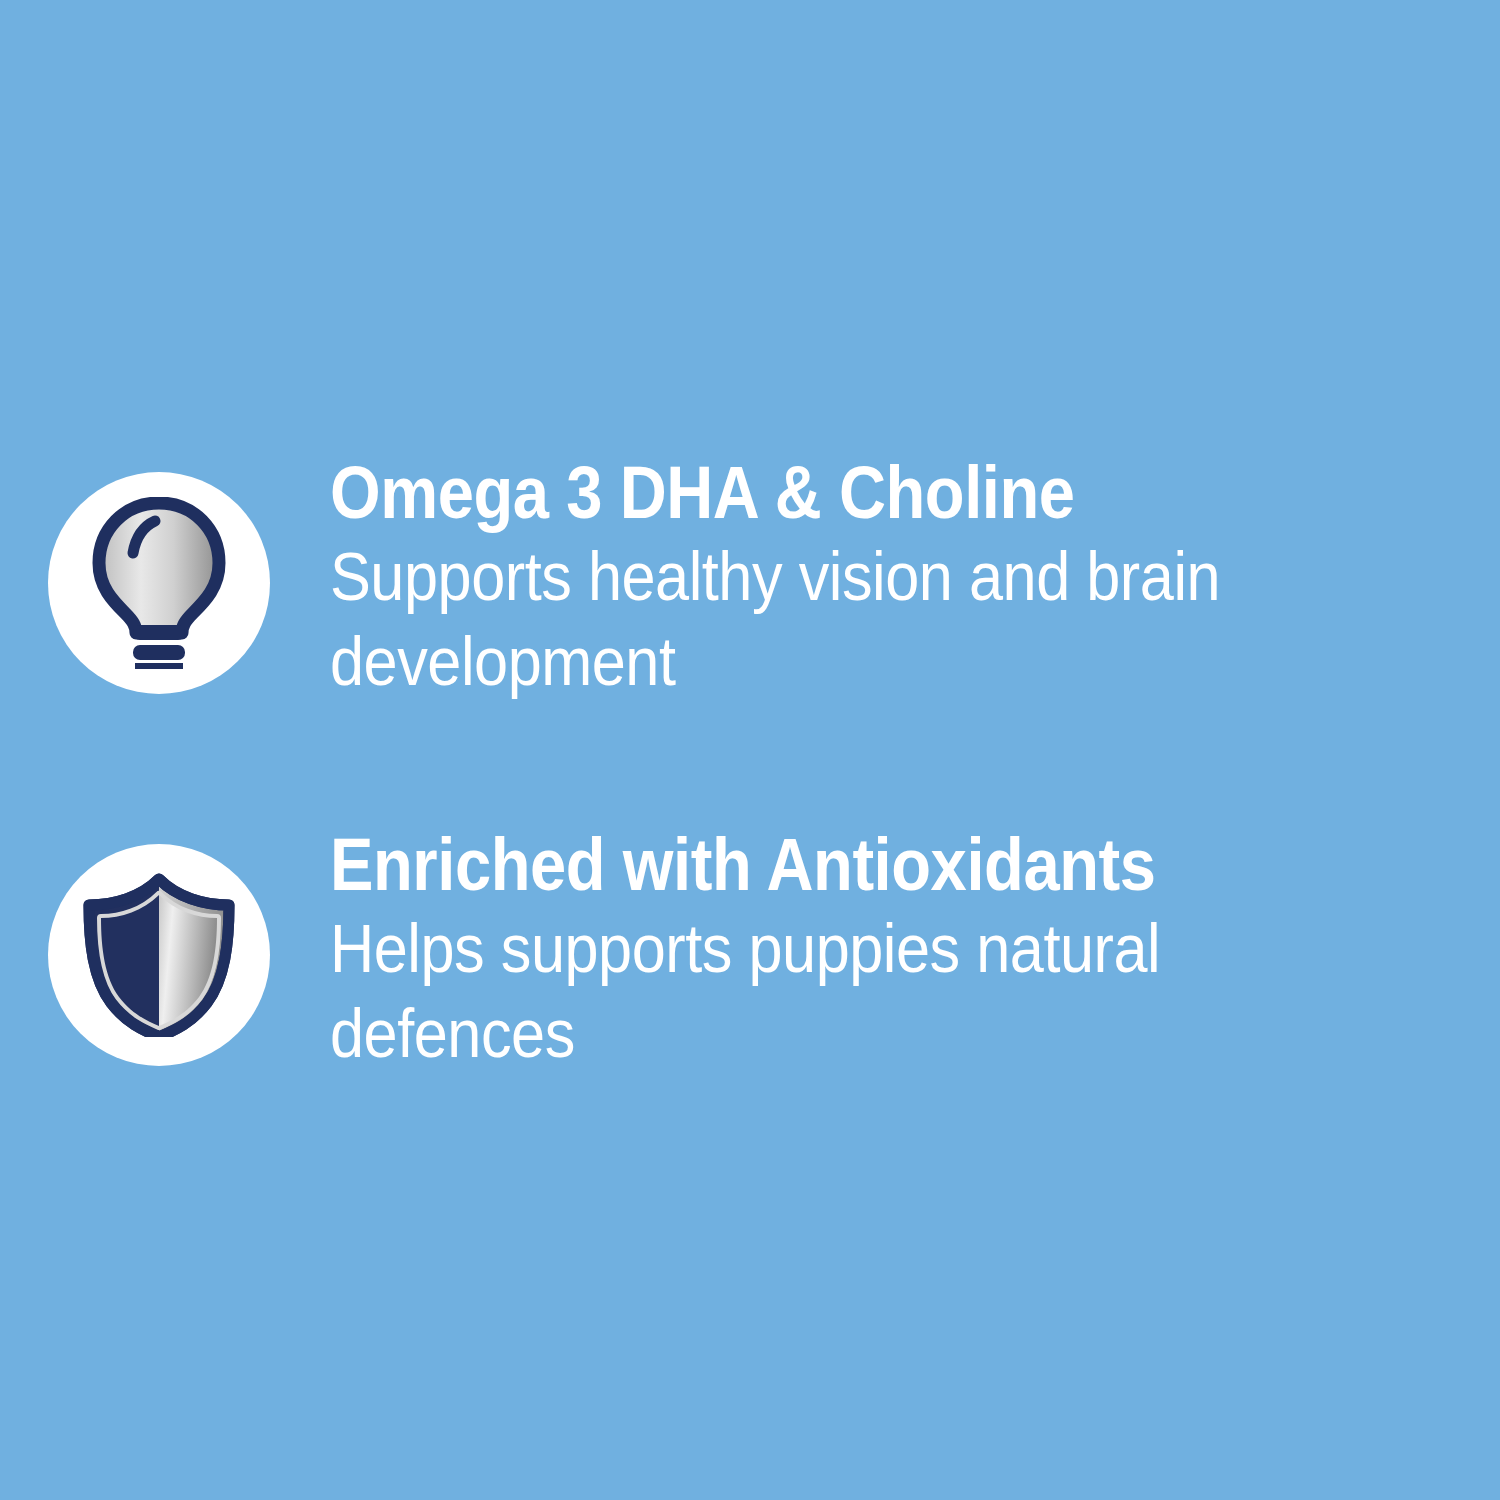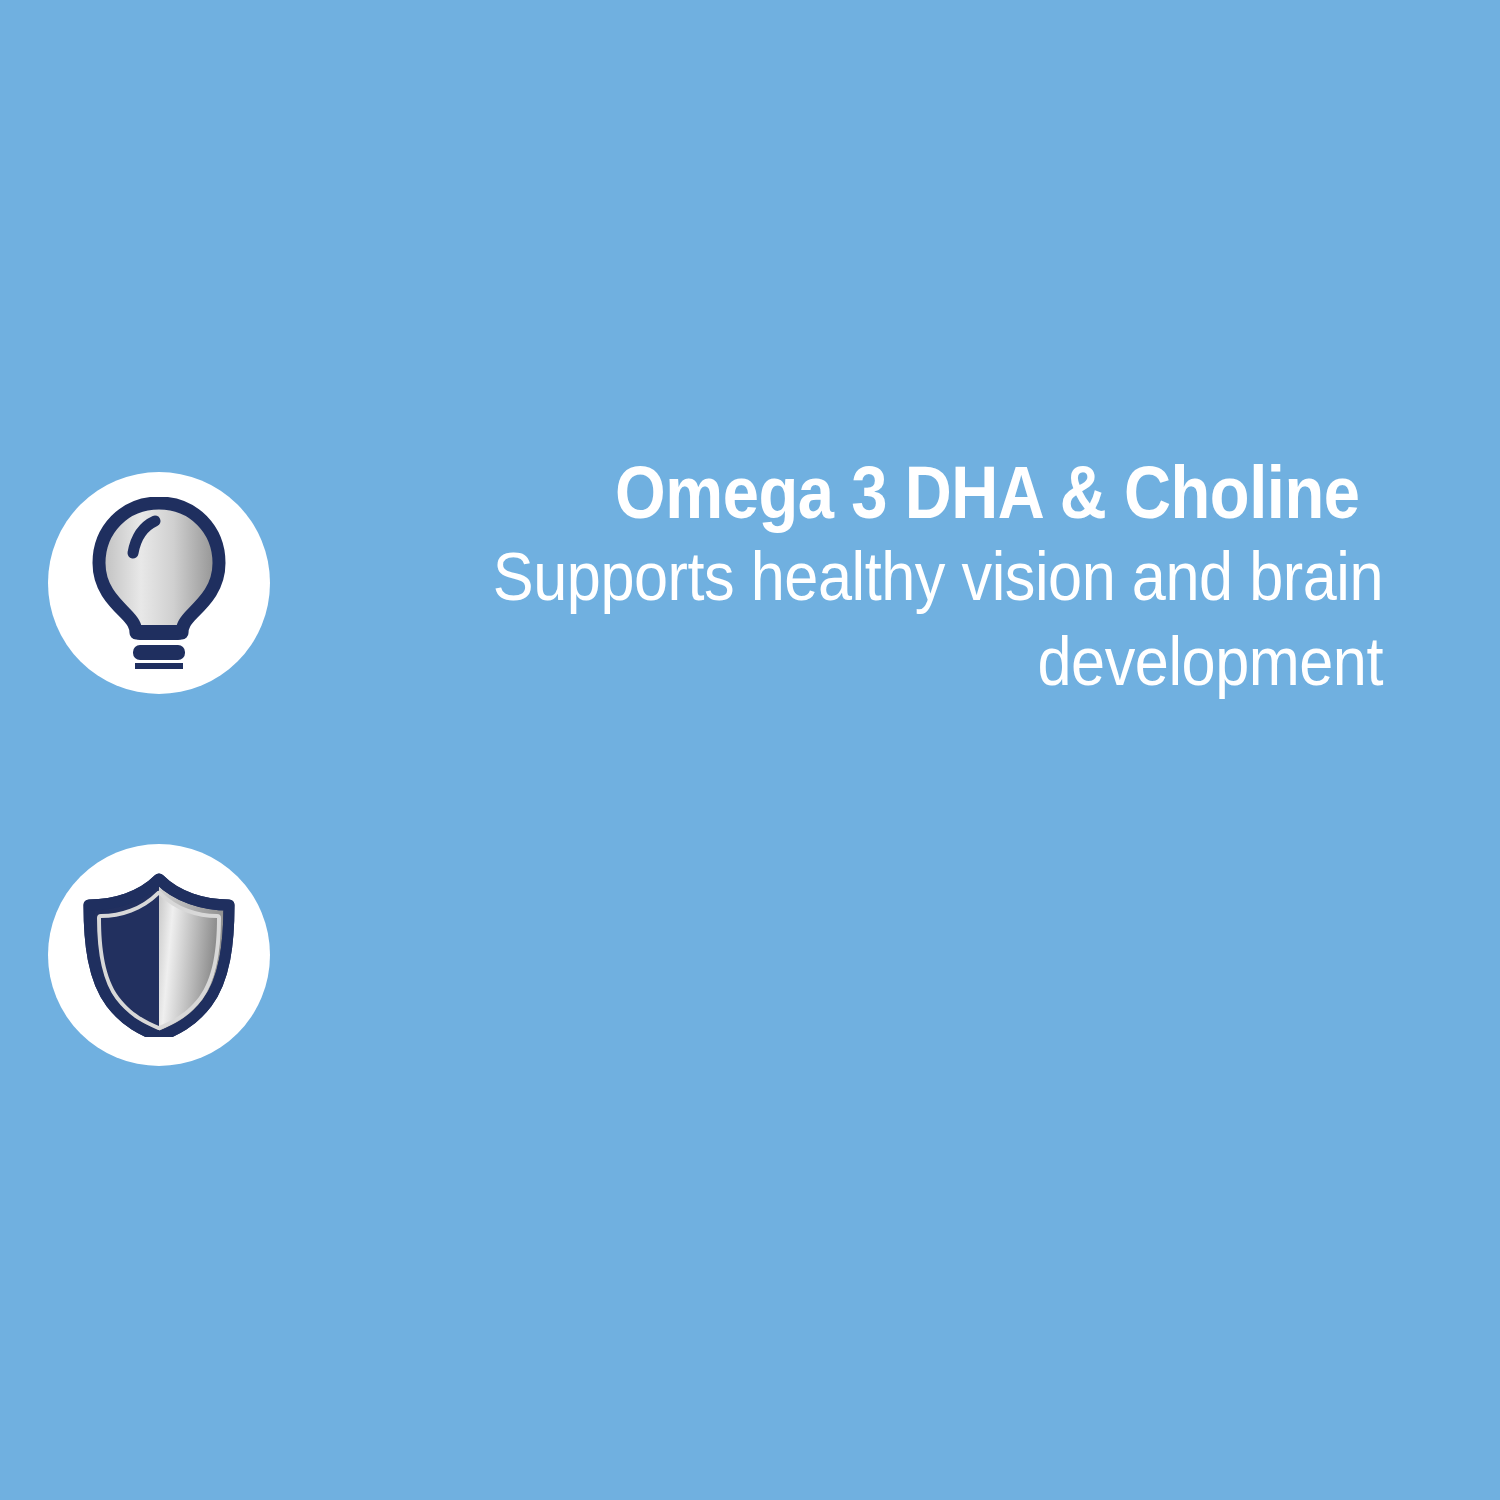--- a/index.html
+++ b/index.html
@@ -50,21 +50,20 @@
     margin-top: 20px;
   }
   .icon-badge svg {
     display: block;
   }
   .benefit-text {
     flex: 1 1 auto;
     padding-left: 60px;
     padding-top: 0px;
     box-sizing: border-box;
-    text-align: right;
   }
   .benefit-title {
     margin: 0;
     color: #ffffff;
     font-family: "Liberation Sans Narrow", "Liberation Sans", sans-serif;
     font-size: 74px;
     font-weight: bold;
     line-height: 82px;
     letter-spacing: -0.5px;
     transform: scaleX(0.88);
@@ -172,16 +171,20 @@
                        C 62 24, 36 32, 10 32
                        C 10 70, 14 106, 32 130
                        C 48 151, 66 158, 80 164
                        C 94 158, 112 151, 128 130
                        C 146 106, 150 70, 150 32
                        C 124 32, 98 24, 80 6 Z" fill="none" stroke="#1f2f5f" stroke-width="11" stroke-linejoin="round"></path>
             </g>
           </svg>
         </span>
       </div>
+      <div class="benefit-text">
+        <div class="benefit-title">Enriched with Antioxidants</div>
+        <div class="benefit-desc">Helps supports puppies natural defences</div>
+      </div>
     </div>
 
   </div>
 </div>
 
 </body></html>

